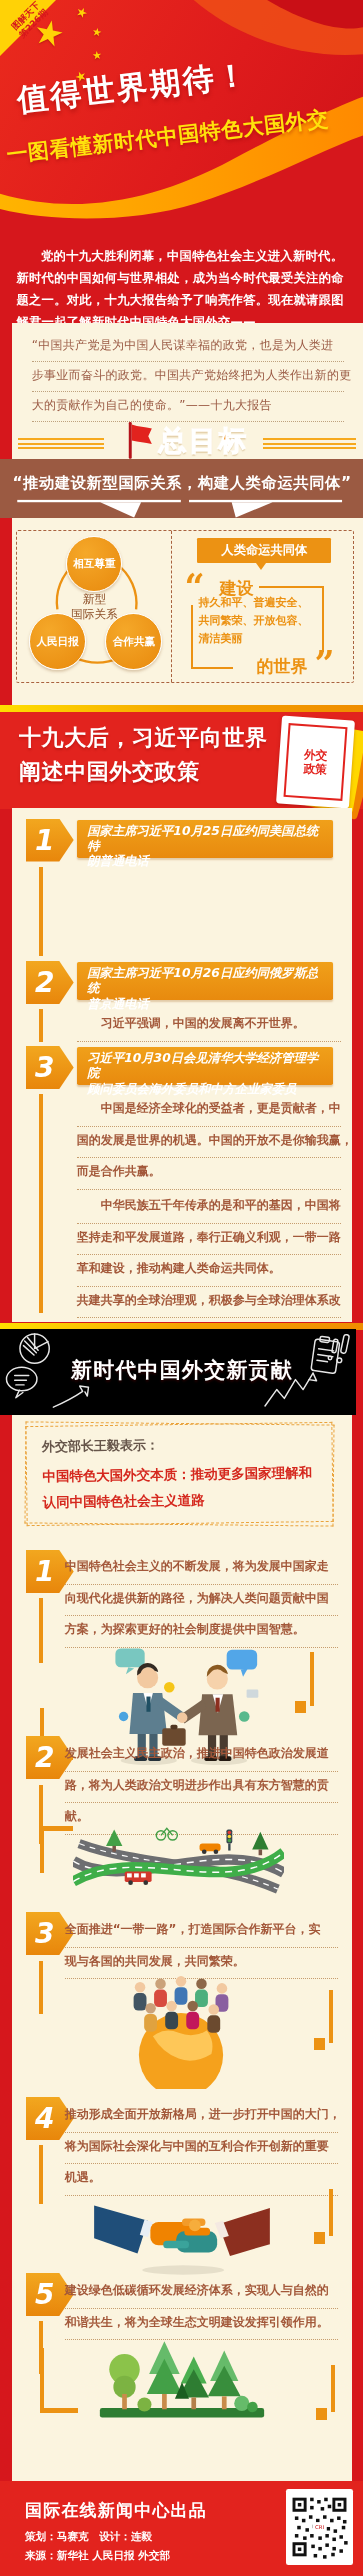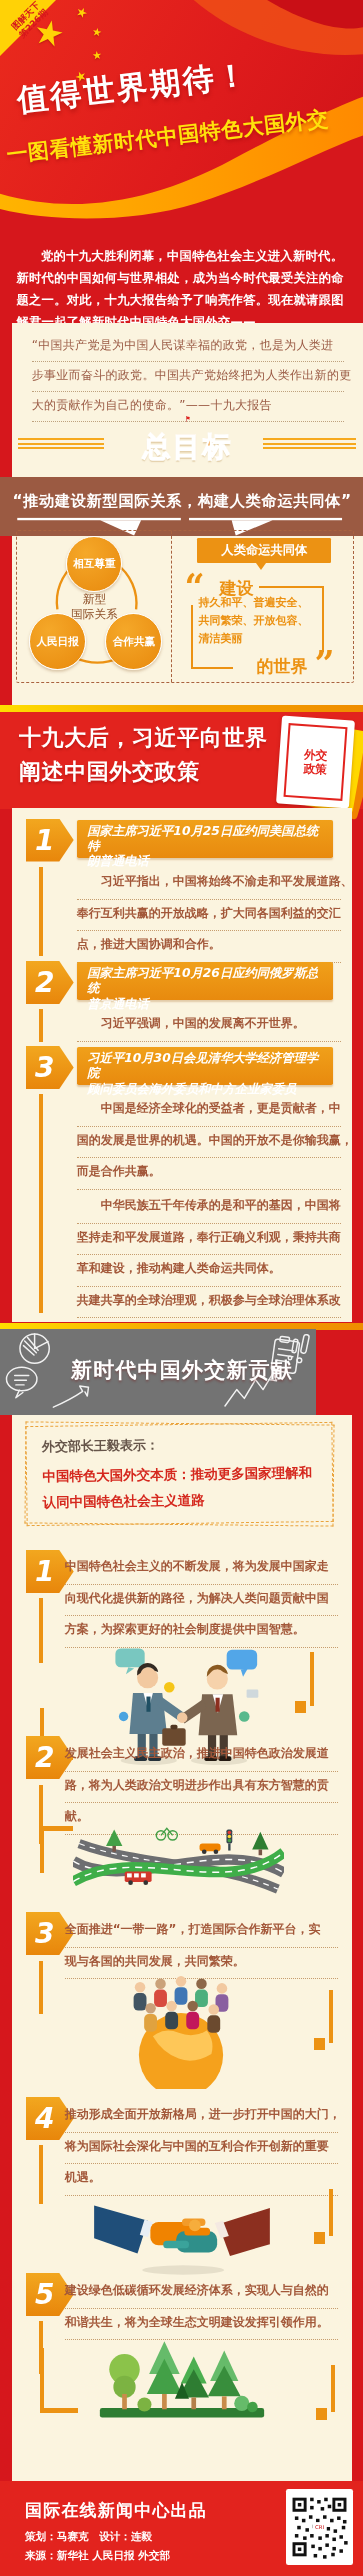--- a/index.html
+++ b/index.html
@@ -16,25 +16,25 @@
     color:#fff;font-weight:900;font-size:31px;letter-spacing:2.3px;text-shadow:0 2.9px 4.7px rgba(130,0,0,.4);}
   #title2{left:4.7px;top:141px;width:358px;transform:rotate(-6.5deg);transform-origin:left top;
     color:#ffe20c;font-weight:900;font-size:21px;letter-spacing:0.6px;text-shadow:0 2.3px 3.5px rgba(130,0,0,.35);}
   
   #intro{left:16.4px;top:233px;width:332px;color:#fff;font-size:12.3px;font-weight:600;line-height:22px;
     text-indent:2em;letter-spacing:0.3px;margin-top:12px;}
   
   #slab1{left:11.7px;top:323px;width:352px;height:382px;background:#fbf4df;}
   .qline{height:29px;line-height:27px;font-size:12px;color:#9b5b45;border-bottom:1.2px dotted #bfa27e;
     letter-spacing:0.3px;white-space:nowrap;}
-  #goalhead{left:0;top:93px;width:352px;height:49px;display:flex;align-items:center;justify-content:center;gap:5.9px;flex-direction:column;}
+  #goalhead{left:0;top:93px;width:352px;height:49px;display:flex;align-items:center;justify-content:center;gap:5.9px;}
   #goalword{font-size:27.6px;font-weight:900;color:#f08f1c;-webkit-text-stroke:1.2px #fff;
     text-shadow:0 2.3px 1.2px rgba(150,90,0,.25);letter-spacing:2.3px;}
   .flank{height:11px;background:repeating-linear-gradient(180deg,#f6a91e 0 1.8px,transparent 1.8px 4.7px);}
-  #brownband{left:-11.7px;top:154px;width:364px;height:59px;background:#9b5a42;}
+  #brownband{left:-11.7px;top:136px;width:364px;height:59px;background:#9b5a42;}
   #brownband .t{position:absolute;left:0;top:14px;width:364px;text-align:center;color:#fff;
     font-weight:800;font-size:15.3px;letter-spacing:0.6px;}
   #dashedwrap{left:4.7px;top:207px;width:336px;height:151px;border:1.2px dashed #a9623f;border-radius:2.3px;}
   #vdivide{left:154px;top:0;height:100%;border-left:1.2px dashed #a9623f;}
   .ocirc{position:absolute;border-radius:50%;background:radial-gradient(circle at 35% 30%,#f5a829,#e8890d);
     border:1.8px solid #fff;box-shadow:0 1.8px 2.9px rgba(120,60,0,.25);display:flex;align-items:center;
     justify-content:center;color:#fff;font-weight:800;font-size:10.6px;}
   #relcenter{left:0;top:61px;width:154px;text-align:center;color:#8d4f28;font-weight:400;font-size:11.7px;line-height:14.7px;}
   #combox{left:180px;top:7px;width:134px;height:25px;background:#ec9213;color:#fff;font-weight:800;
     font-size:12.3px;display:flex;align-items:center;justify-content:center;border-radius:1.2px;}
@@ -57,21 +57,21 @@
     font-size:28px;display:flex;align-items:center;padding-left:9.4px;box-sizing:border-box;}
   .hdrbar{position:absolute;width:256px;height:38px;background:linear-gradient(180deg,#f0a01a,#e88a0e);
     border-radius:1.8px;color:#fff;font-weight:800;font-style:italic;font-size:12.3px;line-height:15.3px;
     padding:4.1px 10.6px;box-sizing:border-box;box-shadow:0 1.2px 1.8px rgba(150,80,0,.25);}
   .tline{position:absolute;width:4.7px;background:#ec9213;}
   .bline{height:30.5px;line-height:27.6px;font-size:12px;font-weight:700;color:#a3583a;
     border-bottom:1.2px dotted #c79d6e;white-space:nowrap;}
   .indent{text-indent:2em;}
   .bodycol{position:absolute;width:264px;}
   
-  #contribband{left:0;top:1329px;width:316px;height:86px;background:#737373;}
+  #contribband{left:0;top:1329px;width:356px;height:86px;background:#000000;}
   #contribband .t{position:absolute;left:0;top:27px;width:364px;text-align:center;color:#fff;
     font-weight:900;font-size:21px;letter-spacing:1.2px;text-shadow:0 1.8px 2.3px rgba(120,0,0,.3);}
   .doodle{stroke:#fff;fill:none;stroke-width:2.5;stroke-linecap:round;stroke-linejoin:round;opacity:.9;}
   
   #slab3{left:11.7px;top:1415px;width:340px;height:1066px;background:#fbf4df;}
   #wycard{position:absolute;left:14px;top:9.4px;width:307px;height:100px;border:1.2px dashed #eaa33c;
     transform:rotate(-.8deg);padding:10.6px 15.3px;box-sizing:border-box;}
   #wycard:after{content:"";position:absolute;inset:-1.8px;border:1.2px dashed #eaa33c;transform:rotate(1.4deg);}
   #wyintro{font-size:13px;font-weight:600;color:#66554a;margin-bottom:7px;}
   .wyline{font-size:13.5px;font-weight:900;color:#d5281e;line-height:26px;white-space:nowrap;}
@@ -198,25 +198,20 @@
     </div>
   </div>
 
   <div id="slab2" class="abs">
     <div class="numbadge" style="left:14px;top:10.6px">1</div>
     <div class="hdrbar" style="left:65px;top:11.7px">
       <div>国家主席习近平10月25日应约同美国总统特</div>
       <div>朗普通电话</div>
     </div>
     <div class="tline" style="left:27px;top:59px;height:89px"></div>
-    <div class="bodycol" style="left:65px;top:60px">
-      <div class="bline indent">习近平指出，中国将始终不渝走和平发展道路、</div>
-      <div class="bline">奉行互利共赢的开放战略，扩大同各国利益的交汇</div>
-      <div class="bline">点，推进大国协调和合作。</div>
-    </div>
 
     <div class="numbadge" style="left:14px;top:153px">2</div>
     <div class="hdrbar" style="left:65px;top:154px">
       <div>国家主席习近平10月26日应约同俄罗斯总统</div>
       <div>普京通电话</div>
     </div>
     <div class="tline" style="left:27px;top:201px;height:33px"></div>
     <div class="bodycol" style="left:65px;top:202px">
       <div class="bline indent">习近平强调，中国的发展离不开世界。</div>
     </div>
@@ -227,21 +222,21 @@
       <div>顾问委员会海外委员和中方企业家委员</div>
     </div>
     <div class="tline" style="left:27px;top:286px;height:219px"></div>
     <div class="bodycol" style="left:65px;top:287px">
       <div class="bline indent">中国是经济全球化的受益者，更是贡献者，中</div>
       <div class="bline">国的发展是世界的机遇。中国的开放不是你输我赢，</div>
       <div class="bline">而是合作共赢。</div>
     </div>
     <div class="bodycol" style="left:65px;top:384px">
       <div class="bline indent">中华民族五千年传承的是和平的基因，中国将</div>
-      <div class="bline">坚持走和平发展道路，奉行正确义利观，秉持共商</div>
+      <div class="bline">坚持走和平发展道路，奉行正确义利观，一带一路</div>
       <div class="bline">革和建设，推动构建人类命运共同体。</div>
       <div class="bline">共建共享的全球治理观，积极参与全球治理体系改</div>
     </div>
   </div>
 
   <div class="abs goldstripe" style="top:1323px"></div>
 
   <div id="contribband" class="abs">
     <svg class="abs" style="left:3.5px;top:2.3px" width="94" height="82" viewBox="0 0 160 140">
       <g class="doodle">

